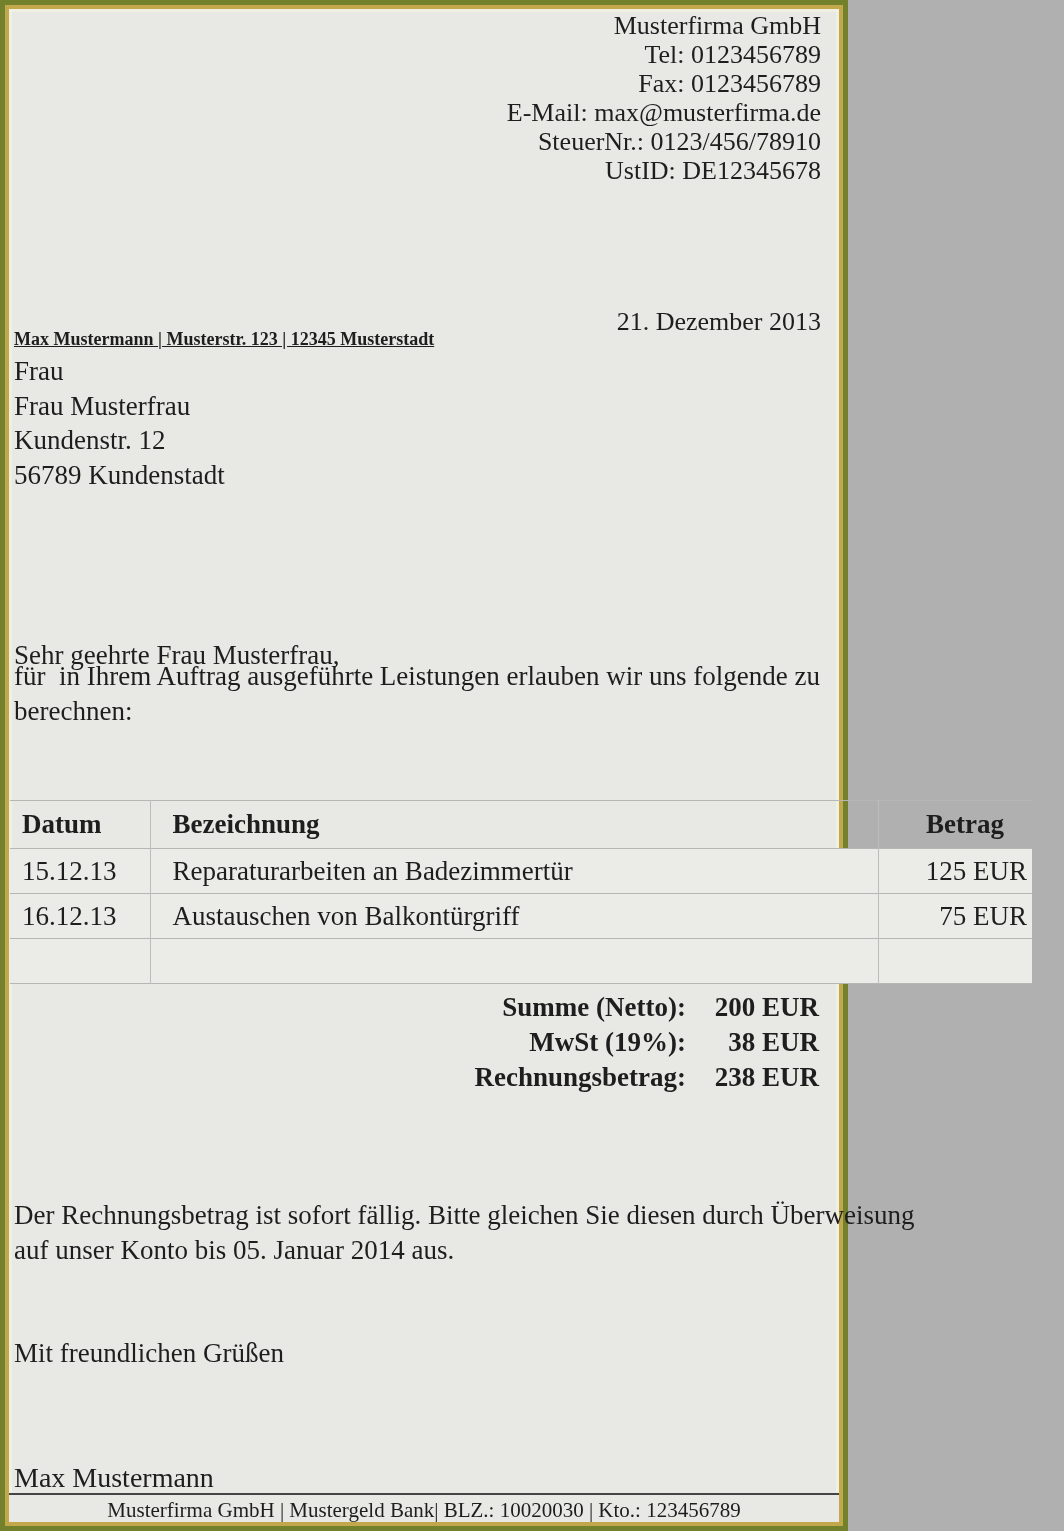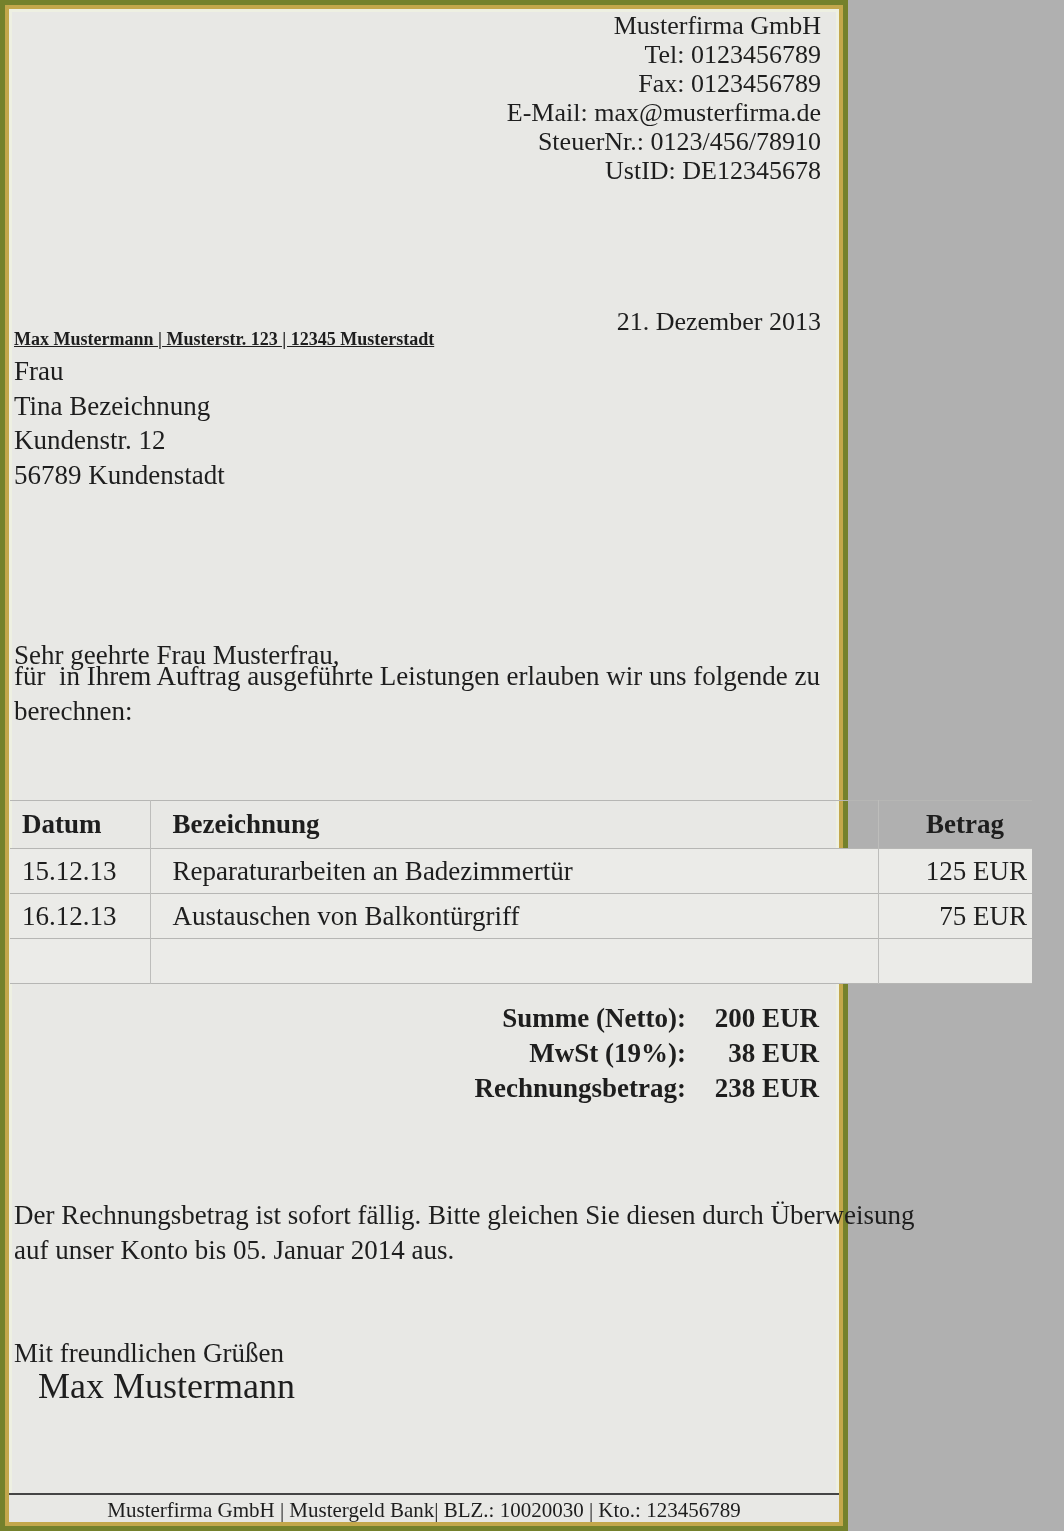--- a/index.html
+++ b/index.html
@@ -77,33 +77,33 @@
   }
   table.items th:nth-child(2), table.items td:nth-child(2) {
     border-right: 1px solid #bdbdbb; text-align: left; padding-left: 22px;
   }
   table.items th:nth-child(3) { text-align: right; padding-right: 28px; }
   table.items td:nth-child(3) { text-align: right; padding-right: 5px; }
 
   
   .totals {
     position: absolute; top: 981px; right: 20px;
-    font-size: 27px; font-weight: 700; line-height: 35px; margin-top: 11px;
+    font-size: 27px; font-weight: 700; line-height: 35px;
   }
   .totals .t-row { display: flex; justify-content: flex-end; }
   .totals .t-value { display: inline-block; min-width: 133px; text-align: right; }
 
   .payment-note {
     position: absolute; top: 1189px; left: 5px;
     width: 1010px; font-size: 27px; line-height: 35px;
     white-space: pre-wrap;
   }
 
   .closing   { position: absolute; top: 1329px; left: 5px; font-size: 27px; }
-  .signature { position: absolute; top: 1356px; left: 5px; font-size: 36px; margin-left: 24px; }
+  .signature { position: absolute; top: 1453px; left: 5px; font-size: 28px; }
 
   .footer {
     position: absolute; left: 0; right: 0; bottom: 0;
     border-top: 2px solid #454545;
     text-align: center; font-size: 21px; padding-top: 3px; height: 29px;
     background: #e8e8e5;
   }
 </style>
 </head>
 <body>
@@ -120,21 +120,21 @@
         <div>SteuerNr.: 0123/456/78910</div>
         <div>UstID: DE12345678</div>
       </div>
 
       <div class="date-line">21. Dezember 2013</div>
 
       <div class="sender-line">Max Mustermann | Musterstr. 123 | 12345 Musterstadt</div>
 
       <div class="recipient-block">
         <div>Frau</div>
-        <div>Tina Bezeichnung</div>
+        <div>Frau Musterfrau</div>
         <div>Kundenstr. 12</div>
         <div>56789 Kundenstadt</div>
       </div>
 
       <div class="salutation">Sehr geehrte Frau Musterfrau,</div>
 
       <div class="intro">für  in Ihrem Auftrag ausgeführte Leistungen erlauben wir uns folgende zu
 berechnen:</div>
 
       <table class="items">

